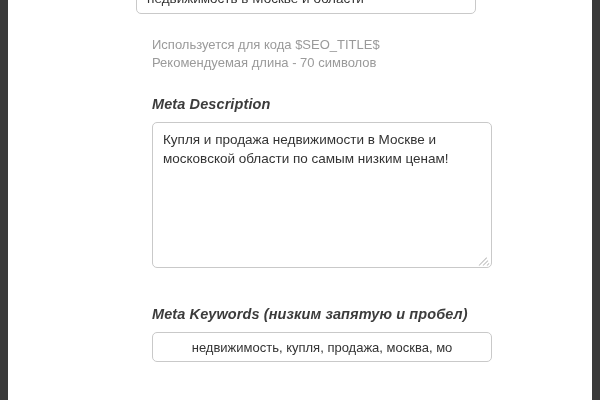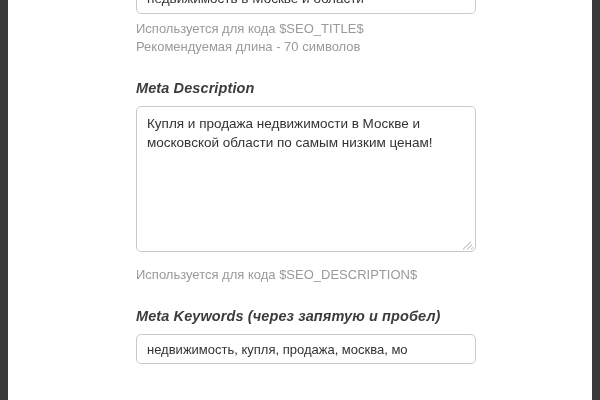--- a/index.html
+++ b/index.html
@@ -26,21 +26,21 @@
     width: 584px;
     height: 400px;
     background: #ffffff;
     overflow: hidden;
   }
   .content {
     position: absolute;
     left: 0;
     top: 0;
     width: 492px;
-    padding: 0;
+    padding: 16px;
   }
   .field-block {
     padding: 0 0 0 0;
   }
   .label {
     font-size: 14.5px;
     font-weight: bold;
     color: #3c3c3c;
     margin: 0 0 10px 0;
     padding-left: 128px;
@@ -61,20 +61,21 @@
     width: 340px;
     height: 30px;
     border: 1px solid #c9c9c9;
     border-radius: 5px;
     background: #fff;
     font-family: "Liberation Sans", sans-serif;
     font-size: 13px;
     color: #333;
     padding: 4px 10px;
     outline: none;
+    text-align: center;
   }
   .textarea {
     display: block;
     box-sizing: border-box;
     margin-left: 128px;
     width: 340px;
     height: 146px;
     border: 1px solid #c9c9c9;
     border-radius: 5px;
     background: #fff;
@@ -139,27 +140,26 @@
         <div class="label">Meta Description</div>
         <div style="position:relative; margin:0;">
           <textarea class="textarea" style="">Купля и продажа недвижимости в Москве и московской области по самым низким ценам!</textarea>
           <span class="resize-grip" style="left:455px; top:132px;">
             <i style="width:11px; left:0px; top:11px; transform:rotate(-45deg);"></i>
             <i style="width:7px; left:4px; top:11px; transform:rotate(-45deg);"></i>
             <i style="width:3px; left:8px; top:11px; transform:rotate(-45deg);"></i>
           </span>
         </div>
         <div class="spacer-14"></div>
-        <p class="hint">Используется для кода $SEO_DESCRIPTION$</p>
       </div>
 
       <div class="spacer-24"></div>
 
       <div class="field-block">
-        <div class="label">Meta Keywords (через запятую и пробел)</div>
+        <div class="label">Meta Keywords (низким запятую и пробел)</div>
         <input class="input-text" type="text" value="недвижимость, купля, продажа, москва, мо" style="">
         <div class="spacer-18"></div>
 
       </div>
 
     </div>
   </div>
 </div>
 
 </body></html>

